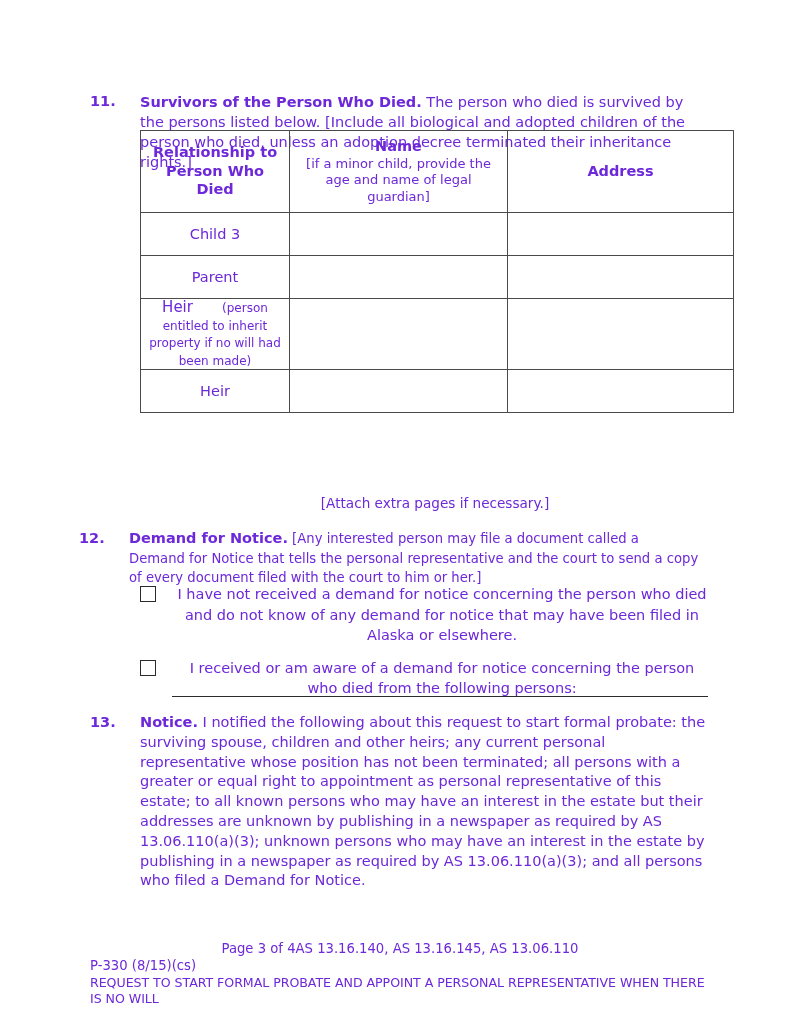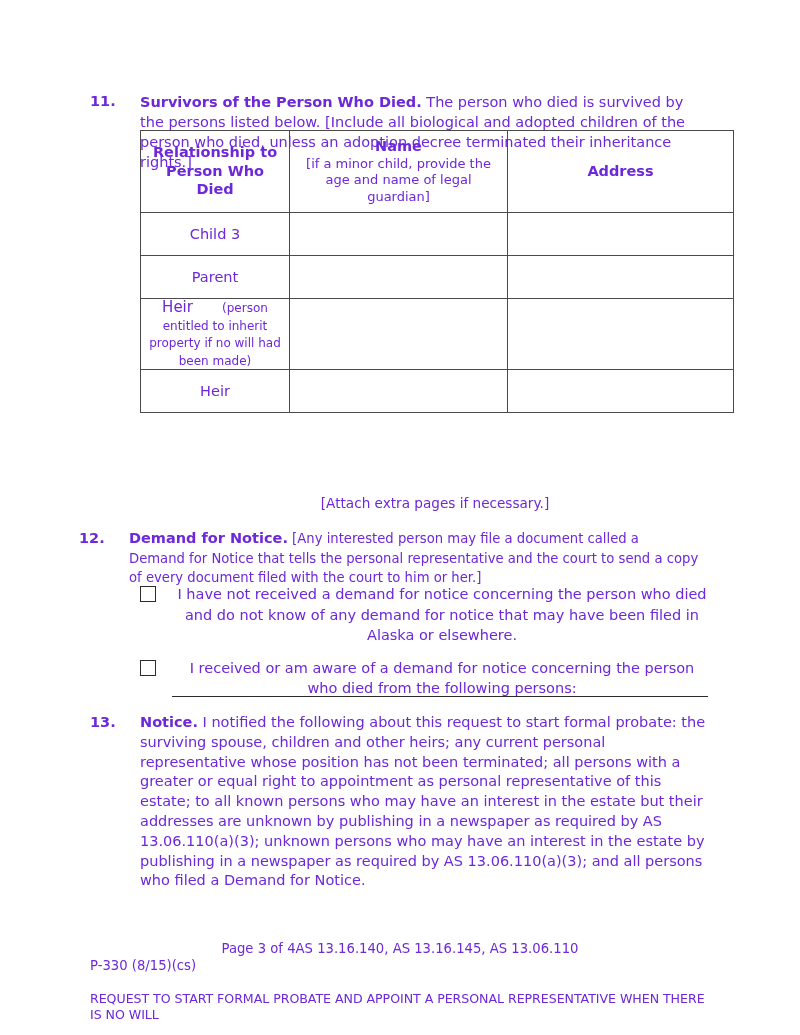--- a/index.html
+++ b/index.html
@@ -156,21 +156,21 @@
     width: 620px;
     font-size: 13.2px;
     line-height: 16.8px;
   }
   .footer-row {
     display: flex;
     justify-content: center;
     align-items: baseline;
   }
   .footer-title {
-    margin-top: 16px;
+    margin-top: 0;
     font-size: 12.6px;
     line-height: 16.8px;
     letter-spacing: -0.05px;
   }
 </style>
 </head>
 <body>
 
 <div class="page">
 

